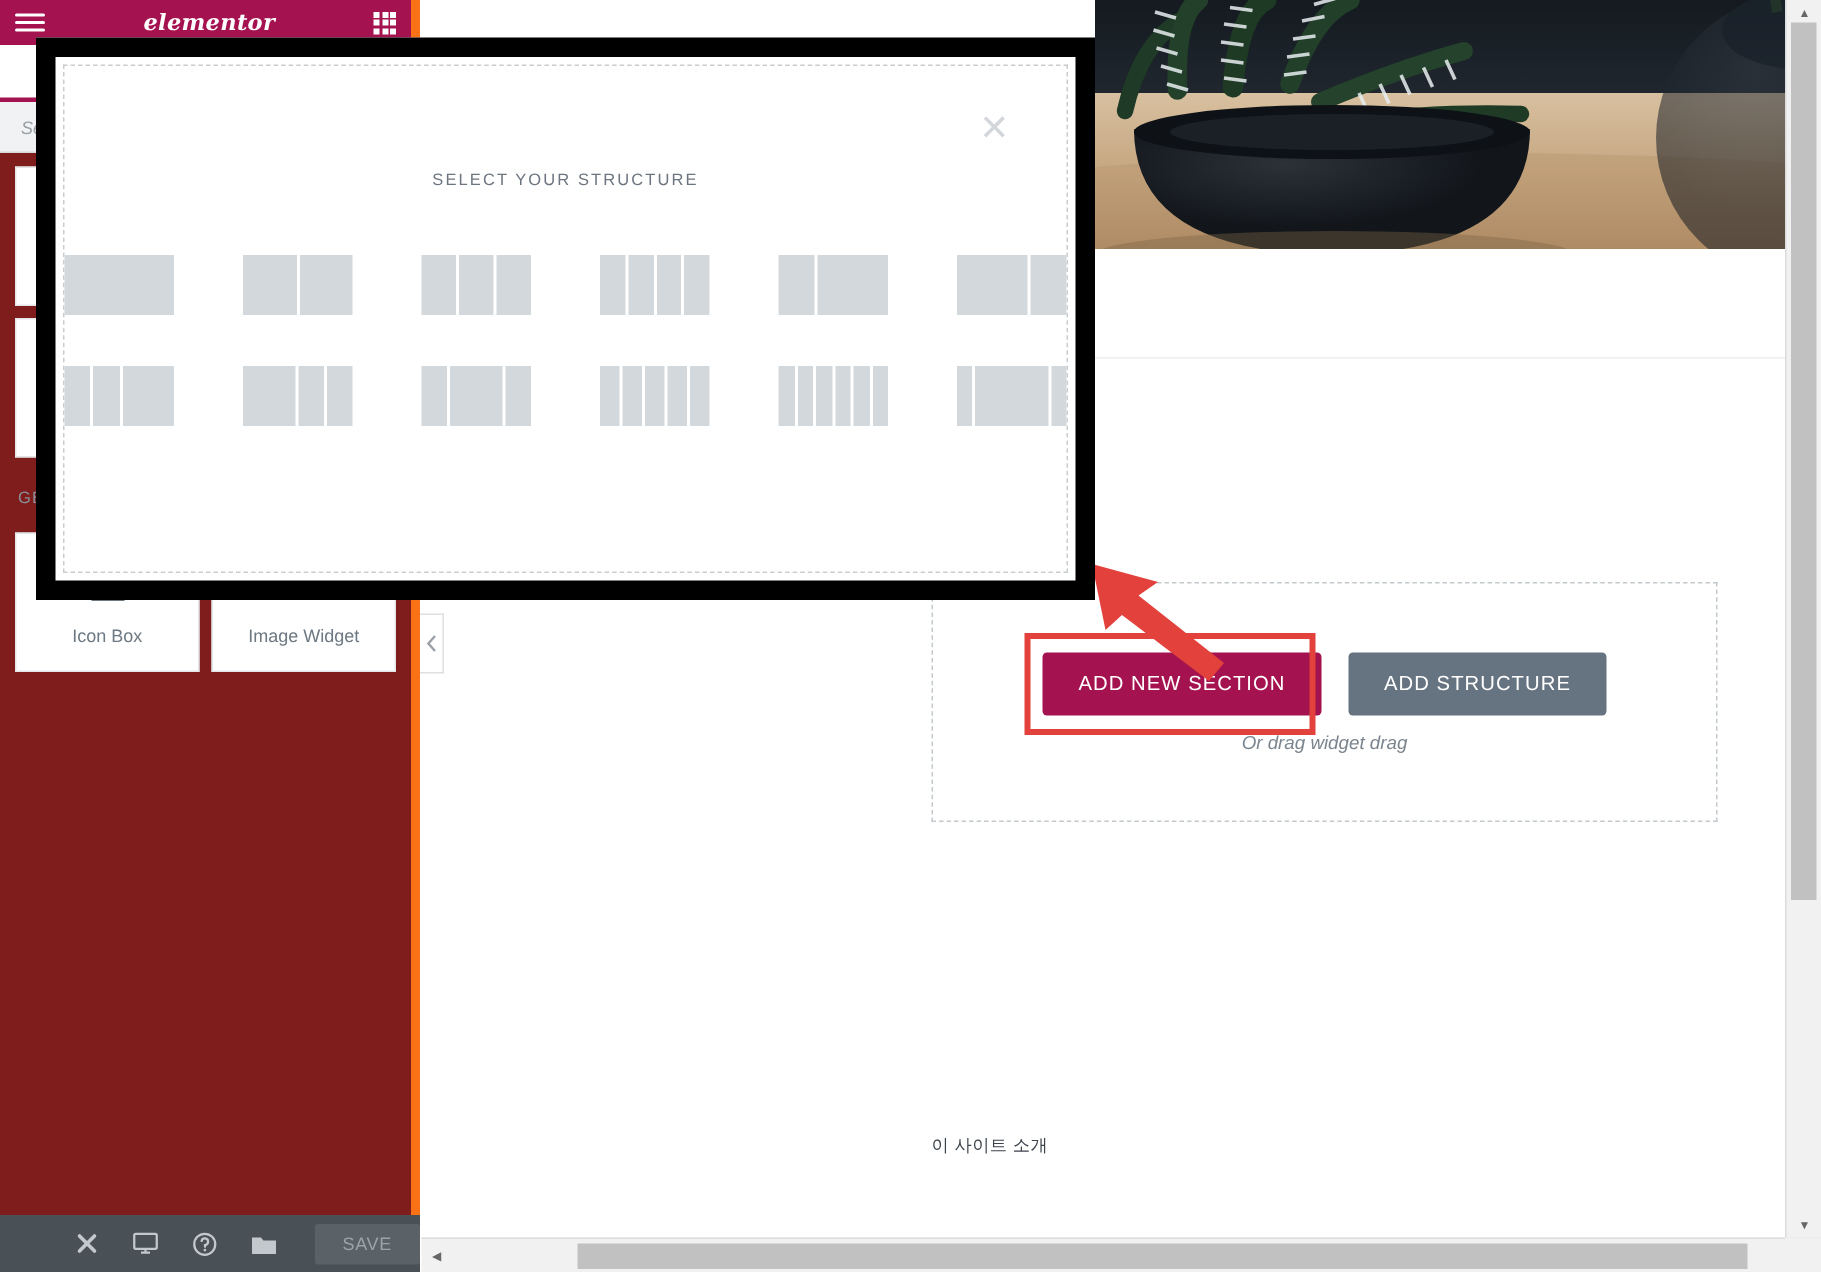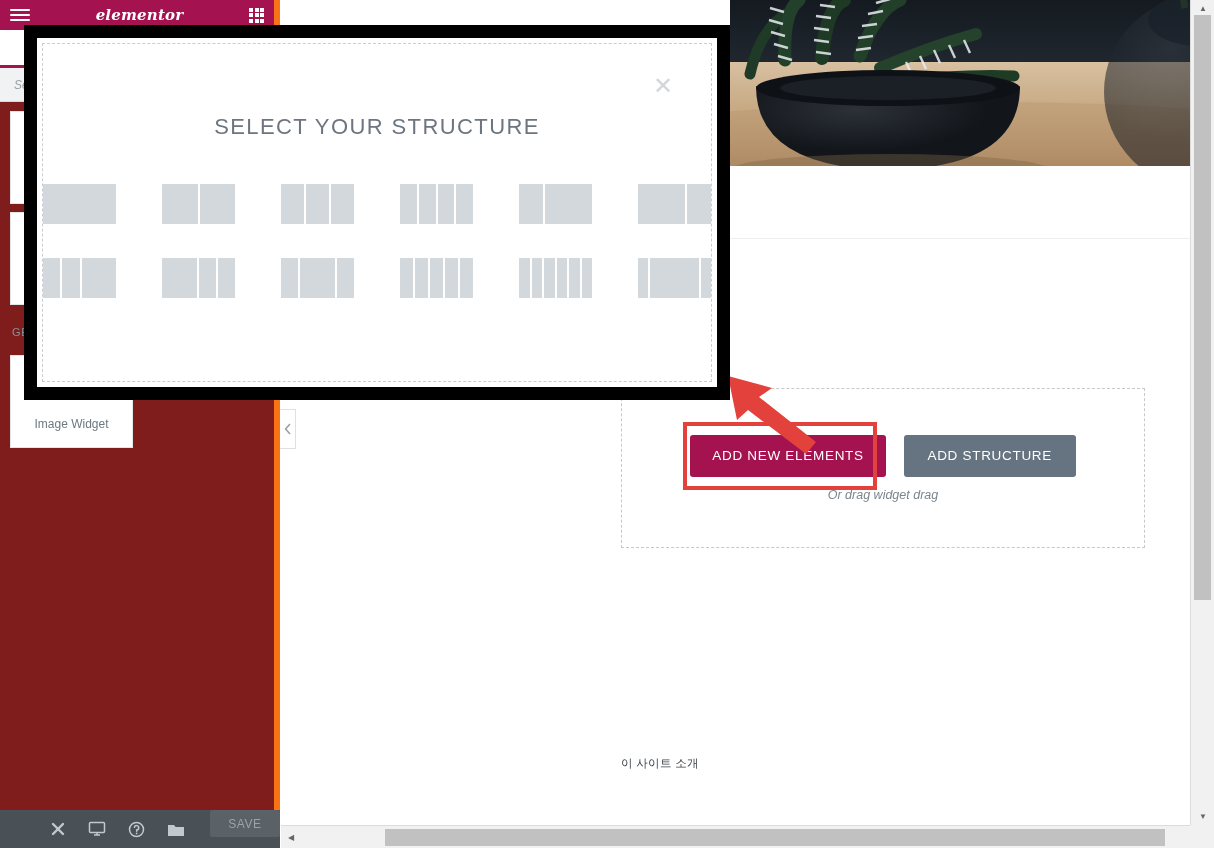--- a/index.html
+++ b/index.html
@@ -56,21 +56,21 @@
   .wcell .ic { width: 36px; height: 32px; display: flex; align-items: center; justify-content: center; color: #6d7882; }
   .wcell .lb { font-size: 12px; color: #6d7882; }
   .cat-title {
     grid-column: 1 / -1;
     font-size: 11px; color: #8a9199; letter-spacing: .8px;
     padding: 13px 2px 9px 2px;
   }
 
   .panel-footer {
     position: absolute; left: 0; bottom: 0; width: 280px; height: 38px;
-    background: #495157; display: flex; align-items: flex-start; gap: 0; padding-left: 38px;
+    background: #495157; display: flex; align-items: center; gap: 0; padding-left: 38px;
   }
   .fbtn { width: 46px; height: 38px; display: flex; align-items: center; justify-content: center; color: #c3c8cc; cursor: pointer; }
   .save-btn {
     margin-left: 14px; width: 82px; height: 27px;
     background: #5a6268; color: #9aa3aa;
     display: flex; align-items: center; justify-content: center;
     font-size: 12px; letter-spacing: .5px; border-radius: 2px; cursor: pointer;
   }
 
   .panel-collapse {
@@ -142,21 +142,21 @@
     position: absolute; inset: 0;
     border: 1px dashed #c9cdd1; margin: 5px;
     background: #ffffff;
   }
   .modal-close {
     position: absolute; right: 38px; top: 30px;
     font-size: 24px; color: #d3d7db; line-height: 1; cursor: pointer; font-weight: 300;
   }
   .modal-title {
     text-align: center; margin-top: 70px;
-    font-size: 22px; letter-spacing: 1.4px; color: #6d7680;
+    font-size: 11px; letter-spacing: 1.4px; color: #6d7680;
   }
   .struct-rows { margin-top: 44px; }
   .struct-row { display: flex; justify-content: center; gap: 46px; margin-bottom: 34px; }
   .struct {
     width: 74px; height: 40px; display: flex; gap: 2px; cursor: pointer;
   }
   .struct span { background: #d3d8dd; display: block; height: 100%; }
 
   
   .vscroll {
@@ -239,21 +239,21 @@
           <ellipse cx="160" cy="170" rx="160" ry="16" fill="#7d6346" opacity="0.4"></ellipse>
         </svg>
       </div>
     </div>
 
     <div class="canvas-white"></div>
     <div class="thin-rule"></div>
 
     <div class="dashzone">
       <div class="zone-btns">
-        <div class="btn-add-section">ADD NEW ELEMENTS</div>
+        <div class="btn-add-section">ADD NEW SECTION</div>
         <div class="btn-add-template">ADD STRUCTURE</div>
       </div>
       <div class="drag-hint">Or drag widget drag</div>
     </div>
 
     <div class="kr-block">
       <div class="kr-h">이 사이트 소개</div>
     </div>
   </div>
 
@@ -338,20 +338,32 @@
               <circle cx="17" cy="15" r="11.5"></circle>
               <path d="M17 8 l2.4 5 l5.4 .4 l-4.2 3.5 l1.4 5.3 l-5 -3 l-5 3 l1.4 -5.3 l-4.2 -3.5 l5.4 -.4 z"></path>
             </svg>
           </div>
           <div class="lb">Icon</div>
         </div>
 
         <div class="cat-title">GENERAL ELEMENTS</div>
 
 
+        <div class="wcell">
+          <div class="ic">
+            <svg width="34" height="30" viewBox="0 0 34 30" fill="none" stroke="#6d7882" stroke-width="1.2">
+              <circle cx="17" cy="8" r="6.4"></circle>
+              <circle cx="17" cy="8" r="2.6"></circle>
+              <line x1="6" y1="19" x2="28" y2="19"></line>
+              <line x1="6" y1="22.5" x2="28" y2="22.5"></line>
+              <line x1="6" y1="26" x2="28" y2="26"></line>
+            </svg>
+          </div>
+          <div class="lb">Icon Box</div>
+        </div>
 
         <div class="wcell">
           <div class="ic">
             <svg width="34" height="30" viewBox="0 0 34 30" fill="none" stroke="#6d7882" stroke-width="1.2">
               <rect x="6" y="8" width="6.5" height="5.5"></rect>
               <rect x="14" y="8" width="6.5" height="5.5"></rect>
               <rect x="22" y="8" width="6.5" height="5.5"></rect>
               <rect x="6" y="16" width="6.5" height="5.5"></rect>
               <rect x="14" y="16" width="6.5" height="5.5"></rect>
               <rect x="22" y="16" width="6.5" height="5.5"></rect>

